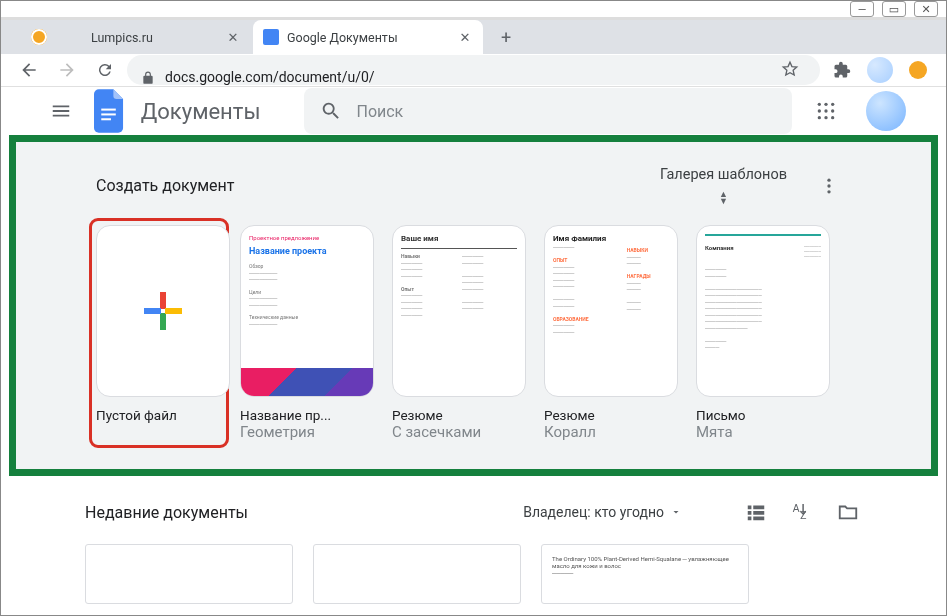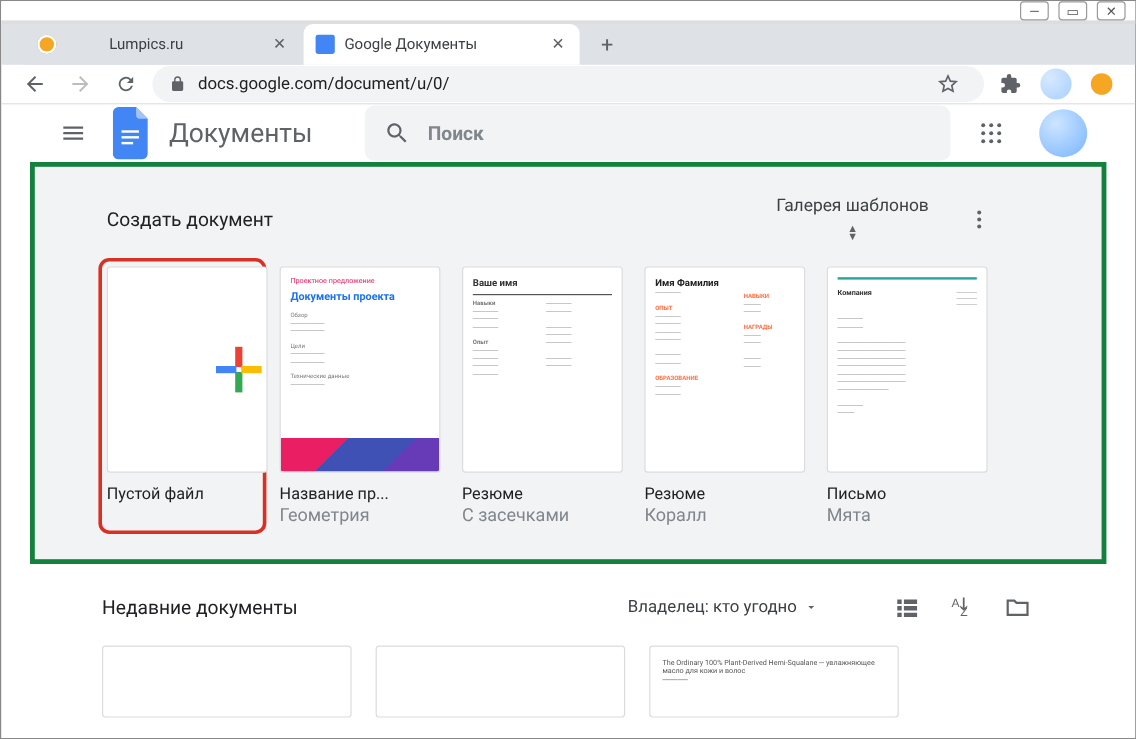--- a/index.html
+++ b/index.html
@@ -15,47 +15,47 @@
   .tab { height: 34px; width: 230px; background: #fff; border-radius: 8px 8px 0 0; display:flex; align-items:center; padding: 0 10px; gap: 8px; font-size: 12.5px; color:#3c4043; margin-right: 2px; position:relative;}
   .tab.inactive { background: #dee1e6; gap: 44px; }
   .tab .favicon { width:16px; height:16px; border-radius:50%; flex:none;}
   .tab .tab-close { margin-left:auto; width:16px; height:16px; display:flex; align-items:center; justify-content:center; cursor:pointer; color:#5f6368; font-size:13px;}
   .tab-add { width: 30px; height:30px; display:flex; align-items:center; justify-content:center; color:#5f6368; font-size:18px; cursor:pointer; margin-left:6px; margin-bottom:2px;}
 
   
   .addrbar { height: 42px; display:flex; align-items:center; padding: 0 12px; gap: 6px; border-bottom: 1px solid #e0e0e0;}
   .nav-btn { width: 32px; height:32px; display:flex; align-items:center; justify-content:center; color:#5f6368; cursor:pointer; border-radius:50%;}
   .nav-btn.disabled { color:#bdbdbd;}
-  .addrfield { flex:1; height:30px; background:#f1f3f4; border-radius:15px; display:flex; align-items:center; padding:0 14px; gap:10px; color:#5f6368; font-size:14px;}
+  .addrfield { flex:1; height:30px; background:#f1f3f4; border-radius:15px; display:flex; align-items:flex-end; padding:0 14px; gap:10px; color:#5f6368; font-size:14px;}
   .addrfield .url { color:#202124;}
   .addr-right { margin-left:auto; display:flex; gap:4px; align-items:center;}
   .chip-btn { width:32px; height:32px; display:flex; align-items:center; justify-content:center; color:#5f6368; cursor:pointer;}
   .avatar-small { width:26px; height:26px; border-radius:50%; background: radial-gradient(circle at 30% 30%, #d7e9ff, #a8cfff); }
   .orange-dot { width:18px; height:18px; border-radius:50%; background:#f5a623; display:inline-block;}
 
   
   .docs-header { height: 60px; display:flex; align-items:center; padding: 0 40px; gap: 14px; text-align: center; }
   .menu-icon { width:44px; height:44px; display:flex; align-items:center; justify-content:center; cursor:pointer; color:#5f6368;}
   .docs-logo { width:36px; height:48px; }
   .docs-title { font-size:22px; color:#5f6368; }
-  .search-box { flex:0 1 540px; height:46px; background:#f1f3f4; border-radius:8px; display:flex; align-items:center; padding: 0 16px; gap: 14px; margin-left: 30px; color:#5f6368; font-size:16px;font-weight:bold;}
+  .search-box { flex:0 1 540px; height:46px; background:#f1f3f4; border-radius:8px; display:flex; align-items:center; padding: 0 16px; gap: 14px; margin-left: 30px; color:#5f6368; font-size:16px;}
   .header-right { margin-left:auto; display:flex; align-items:center; gap: 20px;}
   .apps-icon { width:40px; height:40px; display:flex; align-items:center; justify-content:center; cursor:pointer;}
   .avatar-large { width:40px; height:40px; border-radius:50%; background: radial-gradient(circle at 35% 30%, #cde5ff, #78b4ff); cursor:pointer;}
 
   
-  .template-section { background:#f1f3f4; border:4px solid #15803d; margin: 0 24px; padding: 18px 84px 28px 60px;}
+  .template-section { background:#f1f3f4; border:7px solid #15803d; margin: 0 8px; padding: 18px 84px 28px 80px;}
   .template-head { display:flex; align-items:center; margin-bottom:14px; font-size:16px; color:#202124;}
   .gallery-btn { margin-left:auto; display:flex; align-items:center; gap: 8px; cursor:pointer; font-size:14.5px; color:#3c4043; padding:6px 10px; border-radius:4px;flex-direction:column;}
   .updown { display:inline-flex; flex-direction:column; font-size:9px; line-height:7px; color:#5f6368;}
   .more-btn { width:36px; height:36px; display:flex; align-items:center; justify-content:center; cursor:pointer; margin-left:14px;}
   .template-row { display:flex; gap: 18px;}
   .template-item { width: 134px; cursor:pointer;}
   .template-item.highlight { outline: 3px solid #d93025; border-radius:6px; padding:4px; margin:-4px;}
-  .thumb { width:134px; height:172px; background:#fff; border:1px solid #dadce0; border-radius:3px; display:flex; align-items:center; justify-content:flex-end; overflow:hidden; position:relative;}
+  .thumb { width:134px; height:172px; background:#fff; border:1px solid #dadce0; border-radius:14px; display:flex; align-items:center; justify-content:center; overflow:hidden; position:relative;}
   .t-title { font-size:13.5px; color:#202124; margin-top:10px; white-space:nowrap; overflow:hidden; text-overflow:ellipsis;}
   .t-sub { font-size:15px; color:#80868b;}
   
   
   .recent-section { padding: 22px 84px; }
   .recent-head { display:flex; align-items:center; font-size:16px; color:#202124;}
   .owner-filter { margin-left:auto; display:flex; align-items:center; gap:6px; font-size:14px; color:#3c4043; cursor:pointer; margin-right: 60px;}
   .view-icons { display:flex; gap:18px; align-items:center;}
   .view-icon { width:28px; height:28px; display:flex; align-items:center; justify-content:center; cursor:pointer; color:#5f6368;}
   .recent-thumbs { display:flex; gap:20px; margin-top:18px;}
@@ -202,21 +202,21 @@
           </svg>
         </div>
         <div class="t-title">Пустой файл</div>
         <div class="t-sub"></div>
       </div>
 
       <div class="template-item">
         <div class="thumb">
           <div class="mini" style="width:100%; height:100%; position:relative;">
             <div style="color:#e91e63; font-size:6px;">Проектное предложение</div>
-            <div class="accent" style="font-size:9px; font-weight:700; margin-top:4px;">Документы проекта</div>
+            <div class="accent" style="font-size:9px; font-weight:700; margin-top:4px;">Название проекта</div>
             <div style="margin-top:6px;">Обзор<br>────────<br>────────</div>
             <div style="margin-top:6px;">Цели<br>────────<br>────────</div>
             <div style="margin-top:6px;">Технические данные<br>────────</div>
             <div style="position:absolute; bottom:0; left:0; right:0; height:28px; background:linear-gradient(135deg,#e91e63 0 35%, #3f51b5 35% 70%, #673ab7 70%);"></div>
           </div>
         </div>
         <div class="t-title">Название пр...</div>
         <div class="t-sub">Геометрия</div>
       </div>
 

